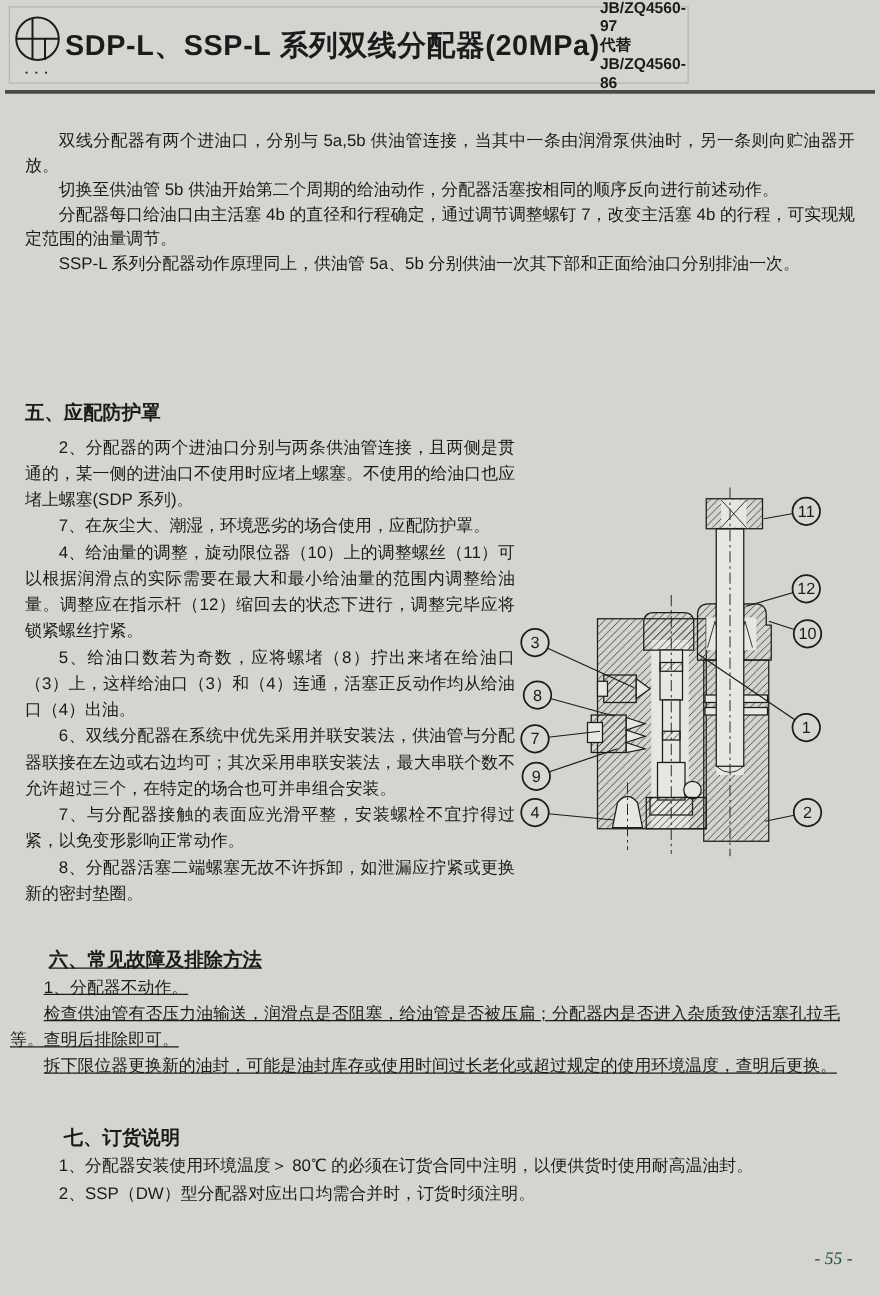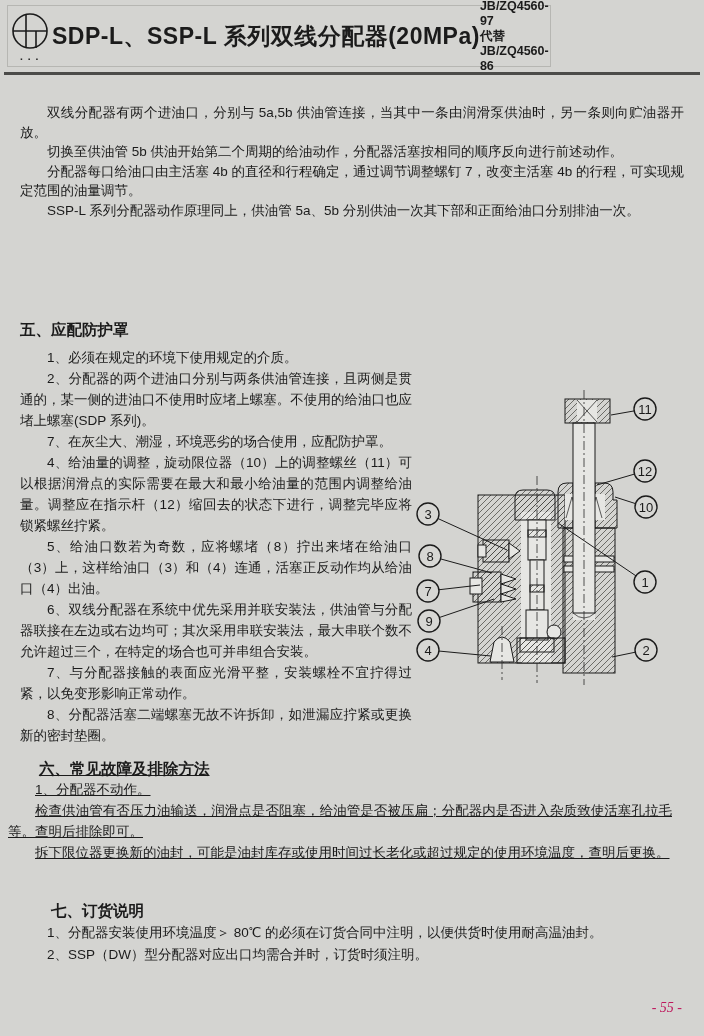--- a/index.html
+++ b/index.html
@@ -32,21 +32,21 @@
   .white{fill:#e6e6e3;}
   .cl{stroke:#2a2a28;stroke-width:0.8;stroke-dasharray:9 3 2 3;fill:none;}
   .leader{stroke:#1b1b1b;stroke-width:1;}
   .callout-circle{fill:#d7d7d4;stroke:#1b1b1b;stroke-width:1.4;}
   .callout-num{font:13px "Liberation Sans",sans-serif;text-anchor:middle;fill:#1b1b1b;}
 
   .sec6{position:absolute;left:8px;top:758px;width:664px;font-size:13.5px;line-height:21px;text-align:justify;text-decoration:underline;}
   .sec6 p,.sec7 p{margin:0;text-indent:2em;}
   .sec7{position:absolute;left:20px;top:900px;width:664px;font-size:13.5px;line-height:22px;}
   .footer{position:absolute;right:22px;top:1000px;font-family:"Liberation Serif",serif;
-          font-style:italic;font-size:14px;color:#be185d;text-align:center;}
+          font-style:italic;font-size:14px;color:#14532d;text-align:center;}
 </style>
 </head>
 <body>
 
 <div class="page">
 
   <div class="header">
     <div class="logo">
       <svg width="44" height="44" viewBox="0 0 44 44">
         <circle cx="22" cy="20" r="17" fill="none" stroke="#1b1b1b" stroke-width="1.6"></circle>
@@ -68,21 +68,20 @@
   <div class="intro">
     <p>双线分配器有两个进油口，分别与 5a,5b 供油管连接，当其中一条由润滑泵供油时，另一条则向贮油器开放。</p>
     <p>切换至供油管 5b 供油开始第二个周期的给油动作，分配器活塞按相同的顺序反向进行前述动作。</p>
     <p>分配器每口给油口由主活塞 4b 的直径和行程确定，通过调节调整螺钉 7，改变主活塞 4b 的行程，可实现规定范围的油量调节。</p>
     <p>SSP-L 系列分配器动作原理同上，供油管 5a、5b 分别供油一次其下部和正面给油口分别排油一次。</p>
   </div>
 
   <div class="sec5">
     <p class="sec-heading">五、应配防护罩</p>
     <div class="col">
-      <p>1、必须在规定的环境下使用规定的介质。</p>
       <p>2、分配器的两个进油口分别与两条供油管连接，且两侧是贯通的，某一侧的进油口不使用时应堵上螺塞。不使用的给油口也应堵上螺塞(SDP 系列)。</p>
       <p>7、在灰尘大、潮湿，环境恶劣的场合使用，应配防护罩。</p>
       <p>4、给油量的调整，旋动限位器（10）上的调整螺丝（11）可以根据润滑点的实际需要在最大和最小给油量的范围内调整给油量。调整应在指示杆（12）缩回去的状态下进行，调整完毕应将锁紧螺丝拧紧。</p>
       <p>5、给油口数若为奇数，应将螺堵（8）拧出来堵在给油口（3）上，这样给油口（3）和（4）连通，活塞正反动作均从给油口（4）出油。</p>
       <p>6、双线分配器在系统中优先采用并联安装法，供油管与分配器联接在左边或右边均可；其次采用串联安装法，最大串联个数不允许超过三个，在特定的场合也可并串组合安装。</p>
       <p>7、与分配器接触的表面应光滑平整，安装螺栓不宜拧得过紧，以免变形影响正常动作。</p>
       <p>8、分配器活塞二端螺塞无故不许拆卸，如泄漏应拧紧或更换新的密封垫圈。</p>
     </div>
   </div>
 

